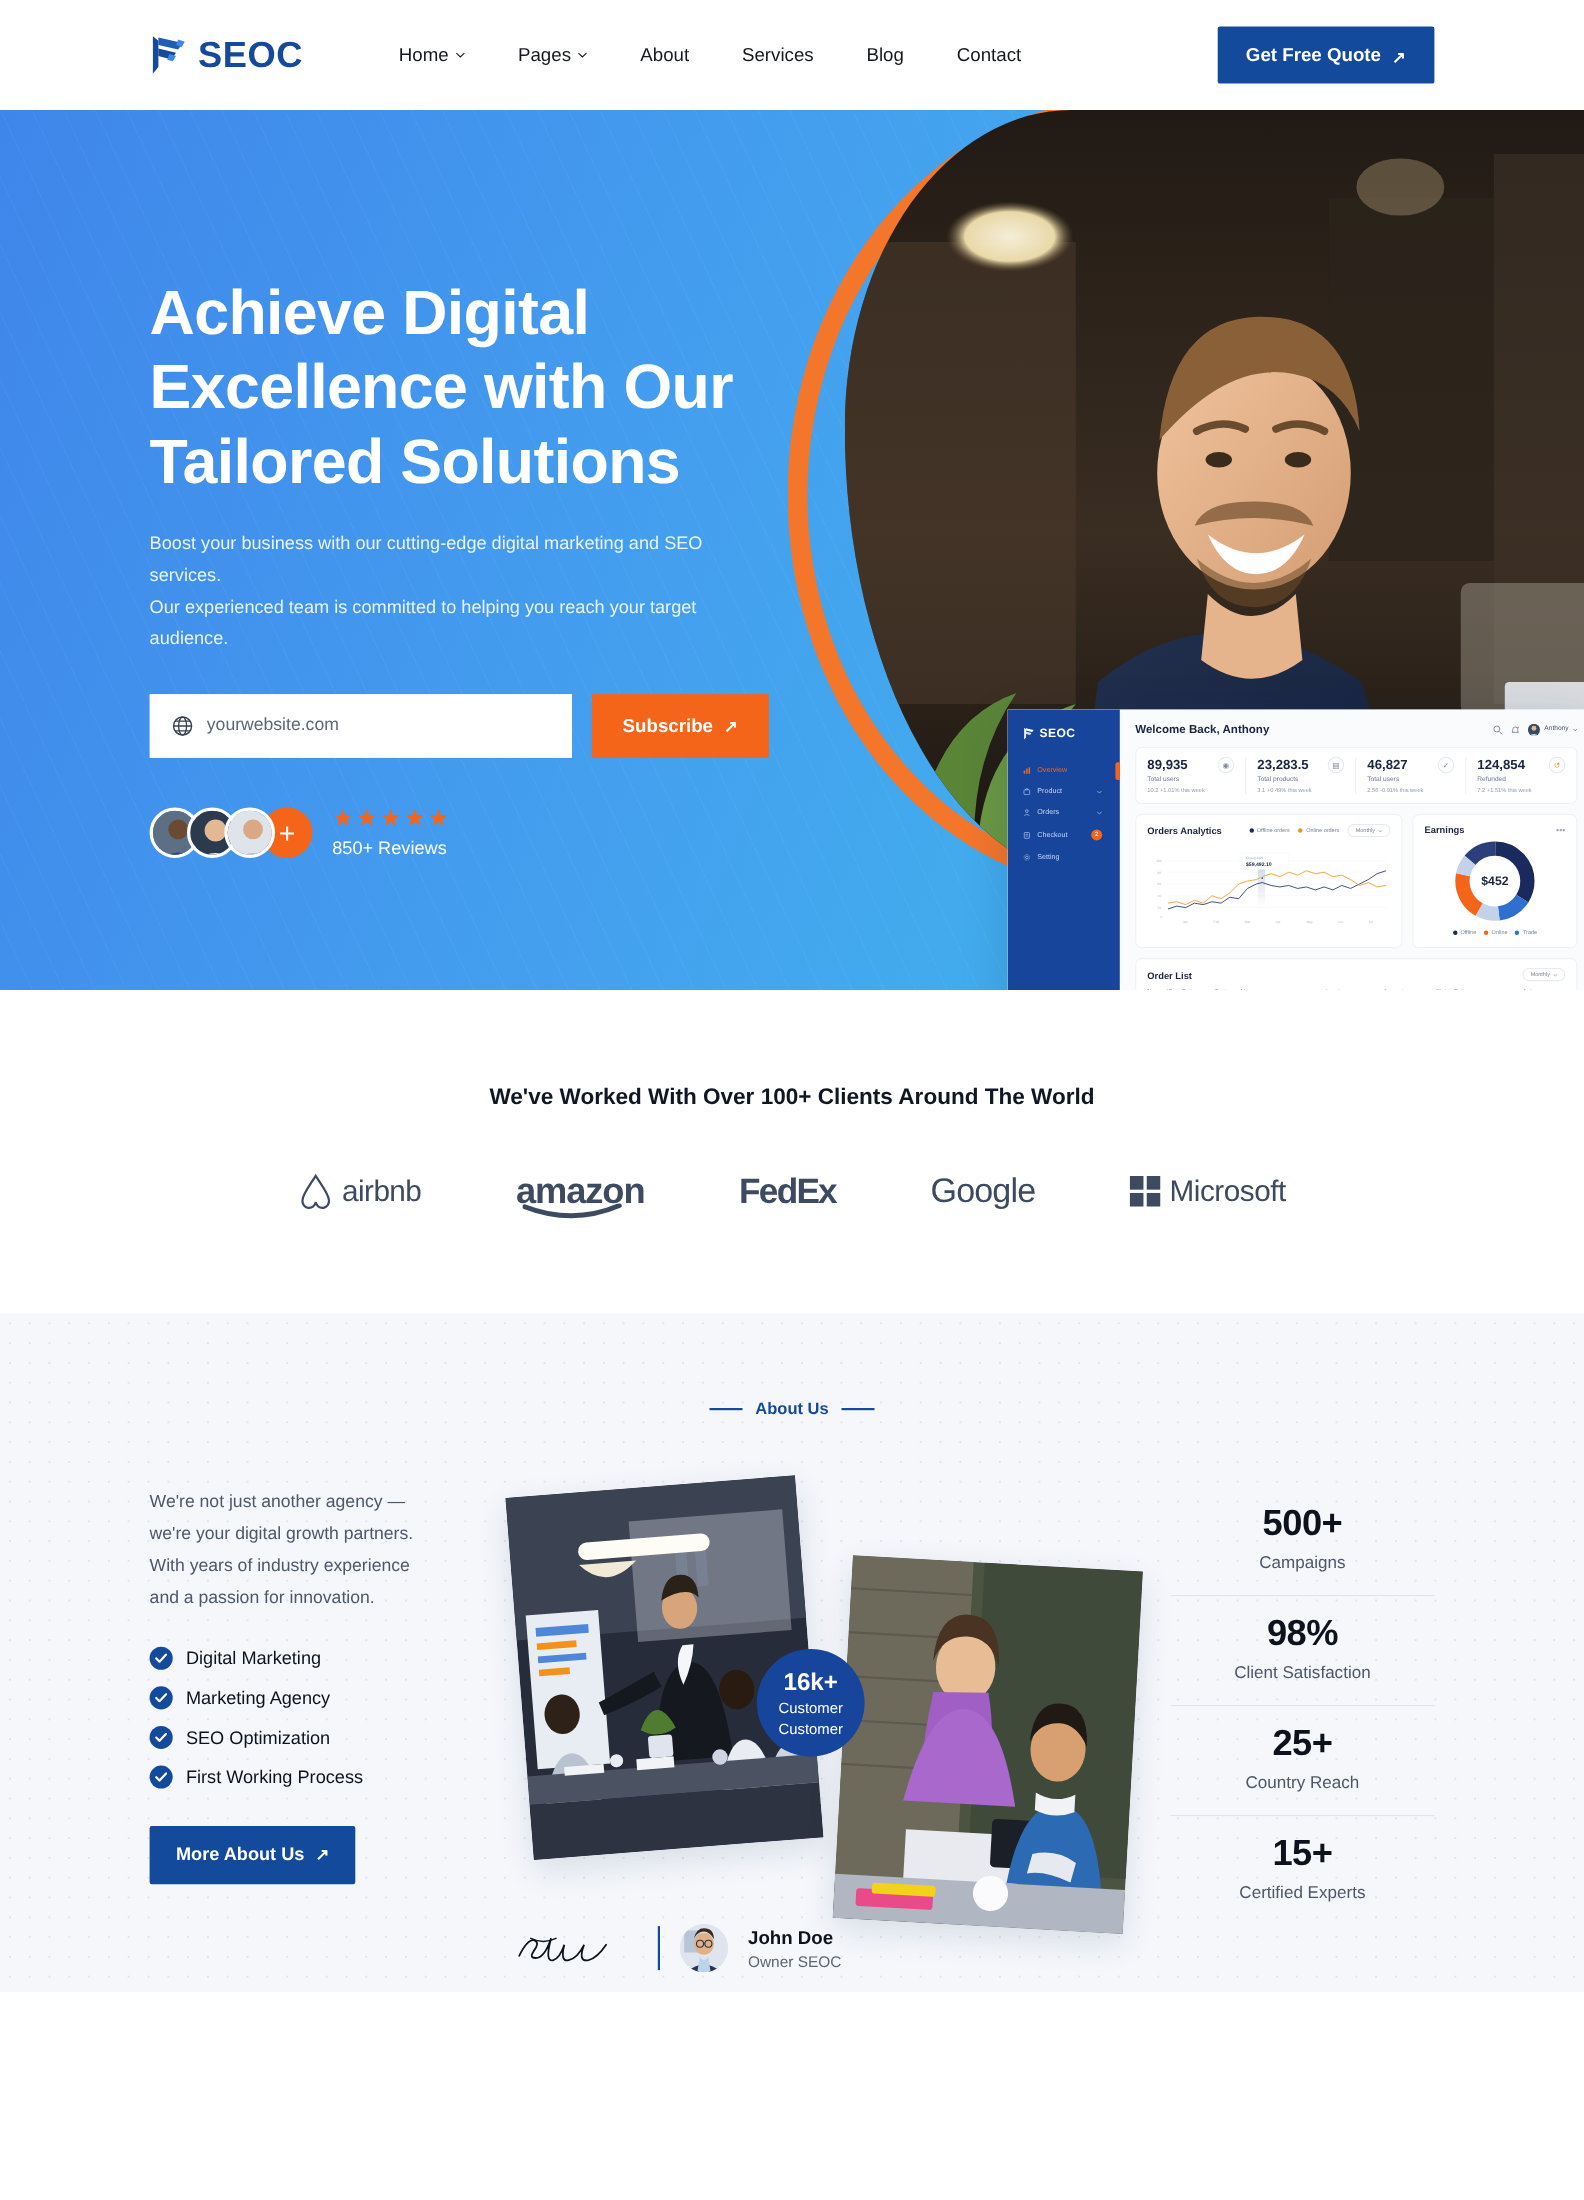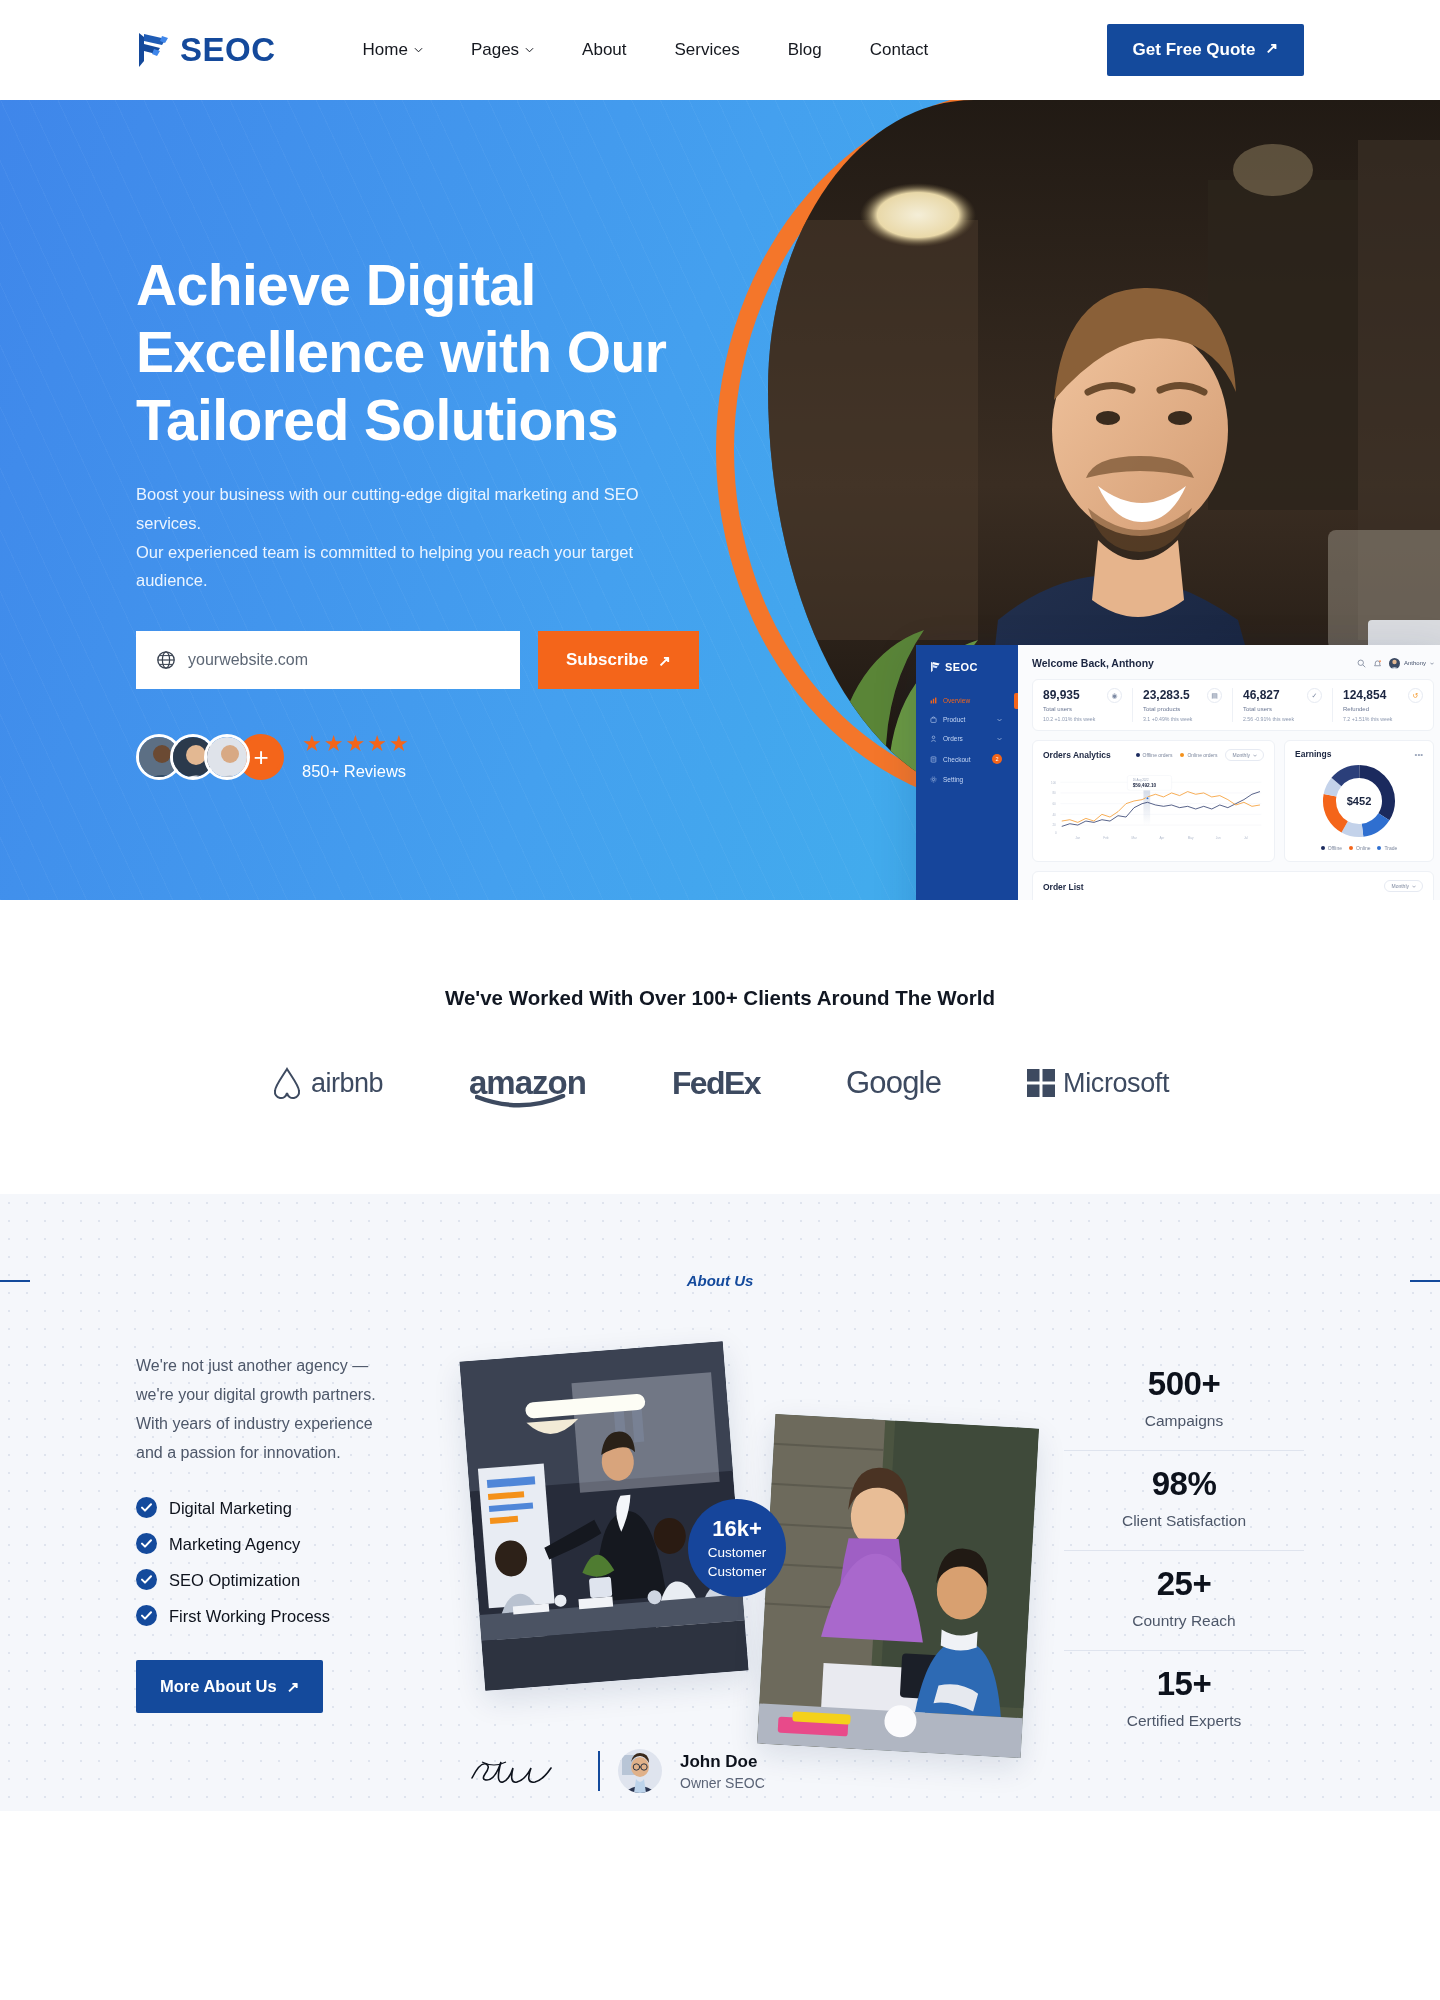--- a/index.html
+++ b/index.html
@@ -35,21 +35,21 @@
     font-size: 17px; color: #15181f; display: flex; align-items: center; gap: 6px;
     cursor: pointer; white-space: nowrap;
   }
   .chev { width: 9px; height: 6px; display: inline-block; }
   .header-cta {
     margin-left: auto;
     background: #144a9c; color: #ffffff;
     font-size: 17px; font-weight: 700;
     padding: 16px 26px;
     border: none; border-radius: 2px;
-    display: flex; align-items: flex-start; gap: 10px;
+    display: flex; align-items: flex-end; gap: 10px;
     cursor: pointer; white-space: nowrap;
   }
   .arrow-ne { font-size: 15px; line-height: 1; }
 
   
   .hero {
     position: relative;
     height: 800px;
     background: linear-gradient(110deg, #3f86ea 0%, #44a0ef 45%, #3fbcea 100%);
     overflow: hidden;
@@ -205,21 +205,21 @@
     gap: 86px; color: #3d4a60;
   }
   .logo-item { display: flex; align-items: center; gap: 8px; }
 
   
   .about {
     background: #f5f7fb; padding: 78px 0 0; position: relative;
     background-image: radial-gradient(#dfe4ee 1px, transparent 1px);
     background-size: 18px 18px;
   }
-  .eyebrow { display: flex; align-items: center; justify-content: space-between; gap: 12px; font-style: italic; }
+  .eyebrow { display: flex; align-items: center; justify-content: center; gap: 12px; }
   .eyebrow .ln { width: 30px; height: 2px; background: #144a9c; }
   .eyebrow-text { font-size: 15px; font-weight: 700; color: #144a9c; }
   .about-title {
     margin-top: 22px; text-align: center; font-size: 41px; line-height: 1.28;
     font-weight: 700; color: #0d121c; letter-spacing: -0.4px;
   }
   .about-grid {
     margin-top: 62px; display: grid;
     grid-template-columns: 270px 1fr 240px;
     gap: 0 60px; padding: 0 136px; align-items: start;

